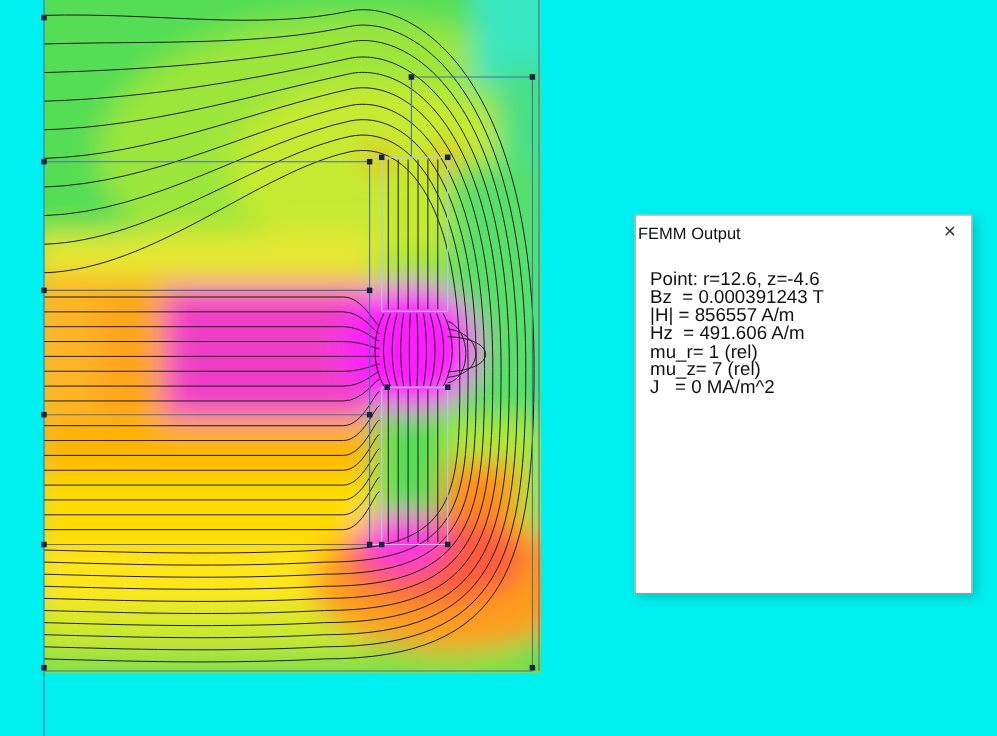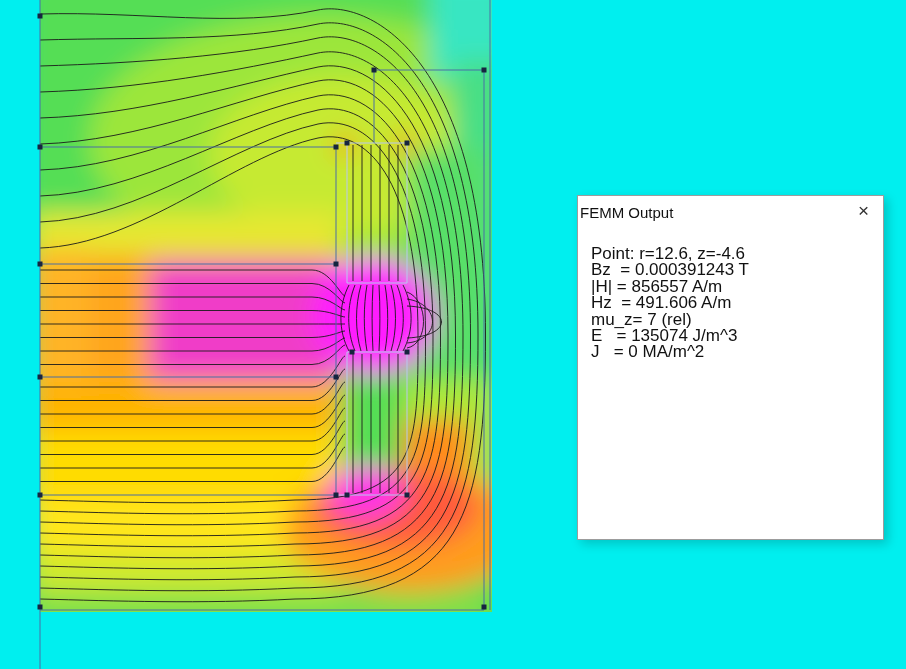--- a/index.html
+++ b/index.html
@@ -177,17 +177,17 @@
 <div class="dialog">
   <div class="titlebar">
     <span class="title">FEMM Output</span>
     <span class="close">×</span>
   </div>
   <div class="dlg-body">
     <div class="line">Point: r=12.6, z=-4.6</div>
     <div class="line">Bz  = 0.000391243 T</div>
     <div class="line">|H| = 856557 A/m</div>
     <div class="line">Hz  = 491.606 A/m</div>
+    <div class="line">mu_r= 1 (rel)</div>
     <div class="line">mu_z= 7 (rel)</div>
-    <div class="line">E   = 135074 J/m^3</div>
     <div class="line">J   = 0 MA/m^2</div>
   </div>
 </div>
 
 </body></html>

